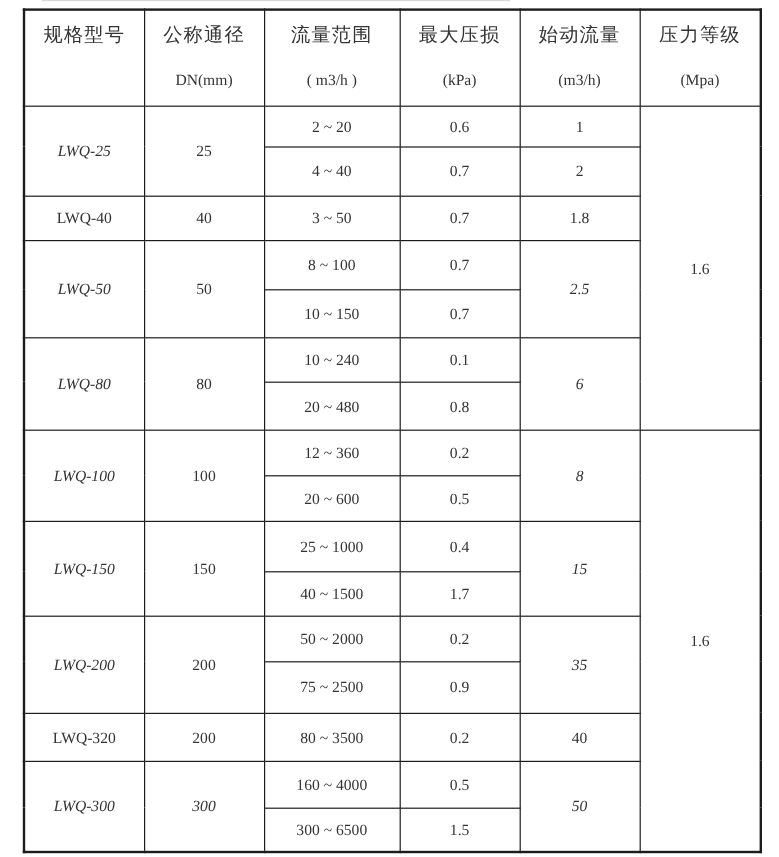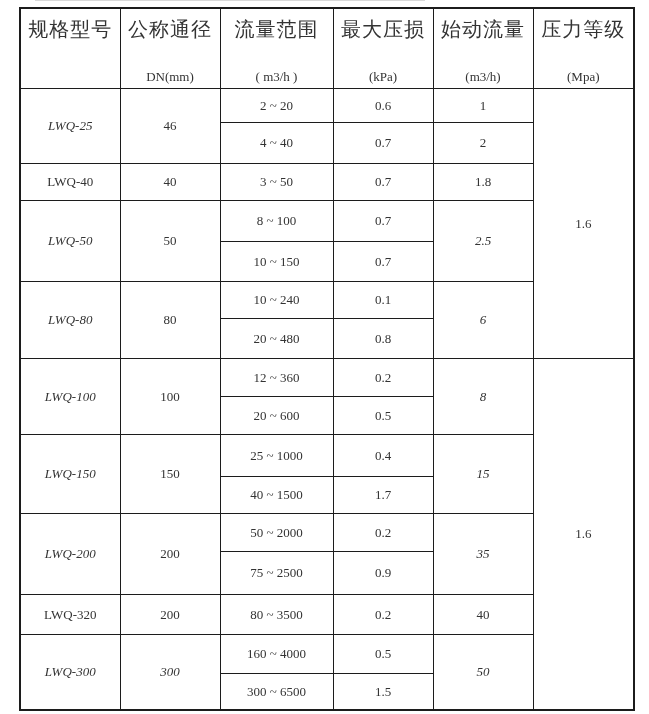--- a/index.html
+++ b/index.html
@@ -41,25 +41,25 @@
     font-size: 13px;
     font-weight: normal;
     line-height: 15px;
     color: #333333;
   }
   table.spec th {
     vertical-align: top;
   }
   .hdr-title {
     margin-top: 13px;
-    font-size: 20px;
+    font-size: 16px;
     letter-spacing: 1px;
   }
   .hdr-unit {
-    margin-top: 32px;
+    margin-top: 22px;
     font-size: 13px;
     letter-spacing: 0;
   }
   
   td.vb {
     vertical-align: bottom;
     padding-bottom: 13px;
     font-style: italic;
   }
   
@@ -106,21 +106,21 @@
       <th>
         <div class="hdr-title">压力等级</div>
         <div class="hdr-unit">(Mpa)</div>
       </th>
     </tr>
   </thead>
   <tbody>
 
     <tr style="height:34px">
       <td rowspan="2" class="vb">LWQ-25</td>
-      <td rowspan="2">46</td>
+      <td rowspan="2">25</td>
       <td>2 ~ 20</td>
       <td>0.6</td>
       <td>1</td>
       <td rowspan="7" class="vp">1.6</td>
     </tr>
     <tr style="height:41px">
       <td>4 ~ 40</td>
       <td>0.7</td>
       <td>2</td>
     </tr>

